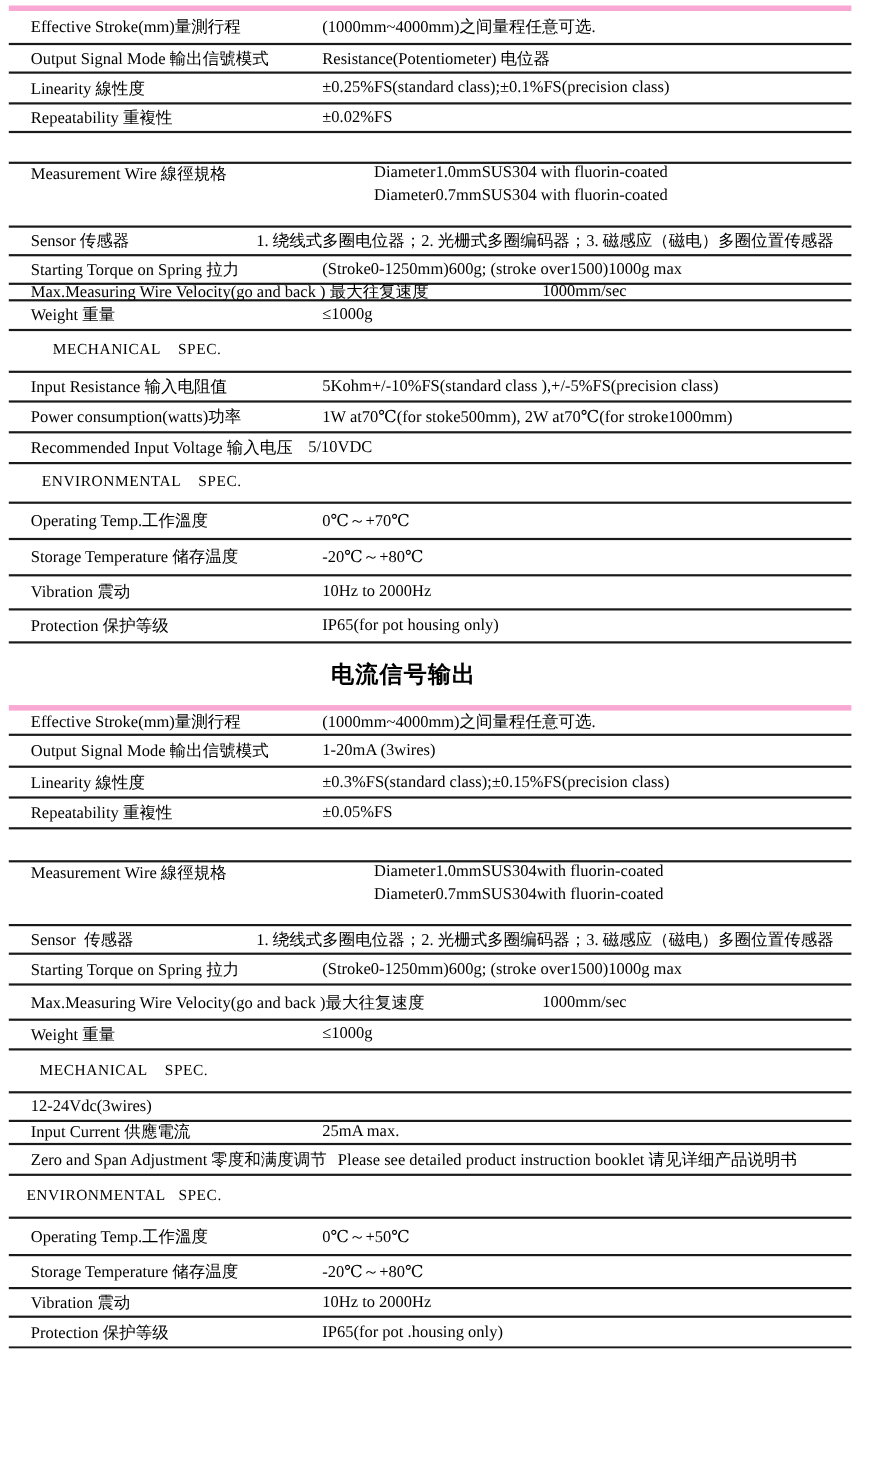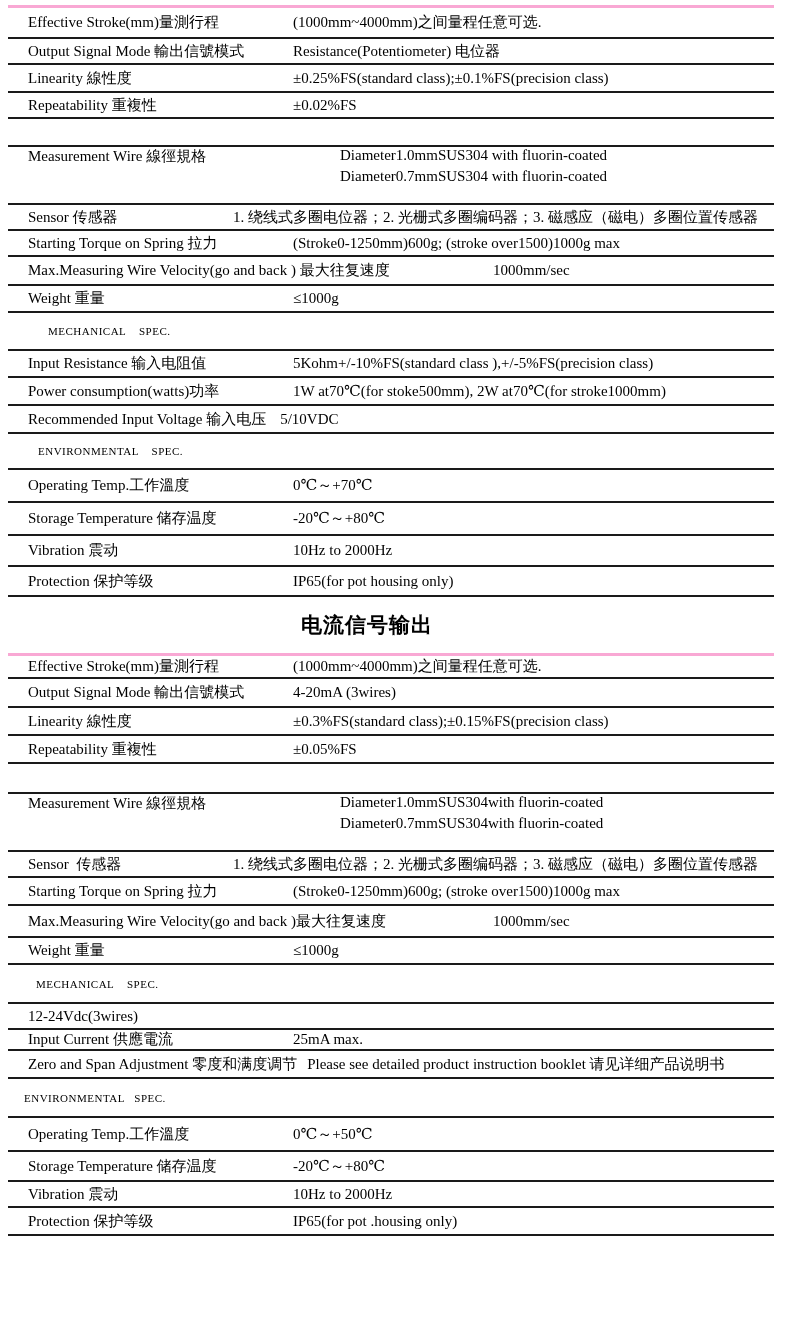--- a/index.html
+++ b/index.html
@@ -3,21 +3,21 @@
 <meta charset="utf-8">
 <style>
   html, body { margin:0; padding:0; background:#ffffff; }
   body {
     width:790px;
     font-family:"Liberation Serif","DejaVu Serif",serif;
     color:#000000;
     -webkit-font-smoothing:antialiased;
   }
   .doc { margin:5px 8px 0 8px; width:766px; }
-  .spec-table { border-top:3px solid #f9a8d4; }
+  .spec-table { border-top:5px solid #f9a8d4; }
   .row {
     display:flex;
     align-items:center;
     border-bottom:2px solid #1a1a1a;
     padding-left:20px;
     font-size:15px;
     box-sizing:border-box;
   }
   .lbl { width:265px; flex:0 0 auto; white-space:pre; }
   .val { white-space:pre; }
@@ -25,21 +25,21 @@
   .lbl-vel { width:465px; }
   .row-inline .lbl { width:auto; margin-right:14px; }
   .row-zero .lbl { width:auto; margin-right:10px; }
   .multi { align-items:flex-start;gap:47px; }
   .multi .vals { display:flex; flex-direction:column; gap:4px; }
   .spacer-row { border-bottom:2px solid #1a1a1a; }
   .subhead {
     display:flex;
     align-items:center;
     border-bottom:2px solid #1a1a1a;
-    font-size:11px;
+    font-size:14px;
     white-space:pre;
     letter-spacing:0.5px;
     box-sizing:border-box;
   }
   .sec2-title {
     height:56px;
     display:flex;
     align-items:center;
     justify-content:center;
     padding-right:48px;
@@ -81,21 +81,21 @@
       </span>
     </div>
     <div class="row" style="height:26px">
       <span class="lbl lbl-sensor">Sensor 传感器</span>
       <span class="val">1. 绕线式多圈电位器；2. 光栅式多圈编码器；3. 磁感应（磁电）多圈位置传感器</span>
     </div>
     <div class="row" style="height:26px">
       <span class="lbl">Starting Torque on Spring 拉力</span>
       <span class="val">(Stroke0-1250mm)600g; (stroke over1500)1000g max</span>
     </div>
-    <div class="row" style="height:29px">
+    <div class="row" style="height:15px">
       <span class="lbl lbl-vel">Max.Measuring Wire Velocity(go and back ) 最大往复速度</span>
       <span class="val">1000mm/sec</span>
     </div>
     <div class="row" style="height:27px">
       <span class="lbl">Weight 重量</span>
       <span class="val">≤1000g</span>
     </div>
 
     <div class="subhead" style="height:38px; padding-left:40px">
       <span>MECHANICAL    SPEC.</span>
@@ -137,21 +137,21 @@
   <div class="sec2-title">电流信号输出</div>
 
   <div class="spec-table">
 
     <div class="row" style="height:23px">
       <span class="lbl">Effective Stroke(mm)量測行程</span>
       <span class="val">(1000mm~4000mm)之间量程任意可选.</span>
     </div>
     <div class="row" style="height:29px">
       <span class="lbl">Output Signal Mode 輸出信號模式</span>
-      <span class="val">4-20mA (3wires)</span>
+      <span class="val">1-20mA (3wires)</span>
     </div>
     <div class="row" style="height:28px">
       <span class="lbl">Linearity 線性度</span>
       <span class="val">±0.3%FS(standard class);±0.15%FS(precision class)</span>
     </div>
     <div class="row" style="height:28px">
       <span class="lbl">Repeatability 重複性</span>
       <span class="val">±0.05%FS</span>
     </div>
     <div class="spacer-row" style="height:28px"></div>

